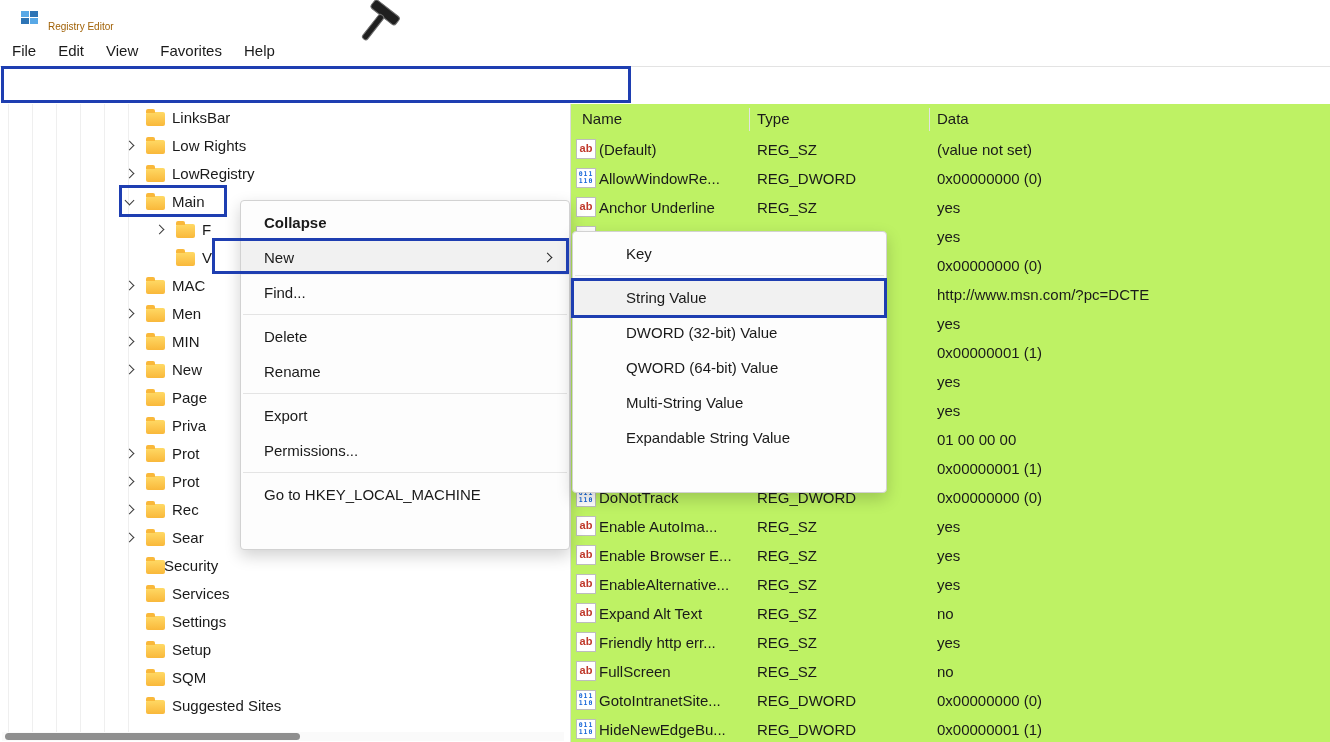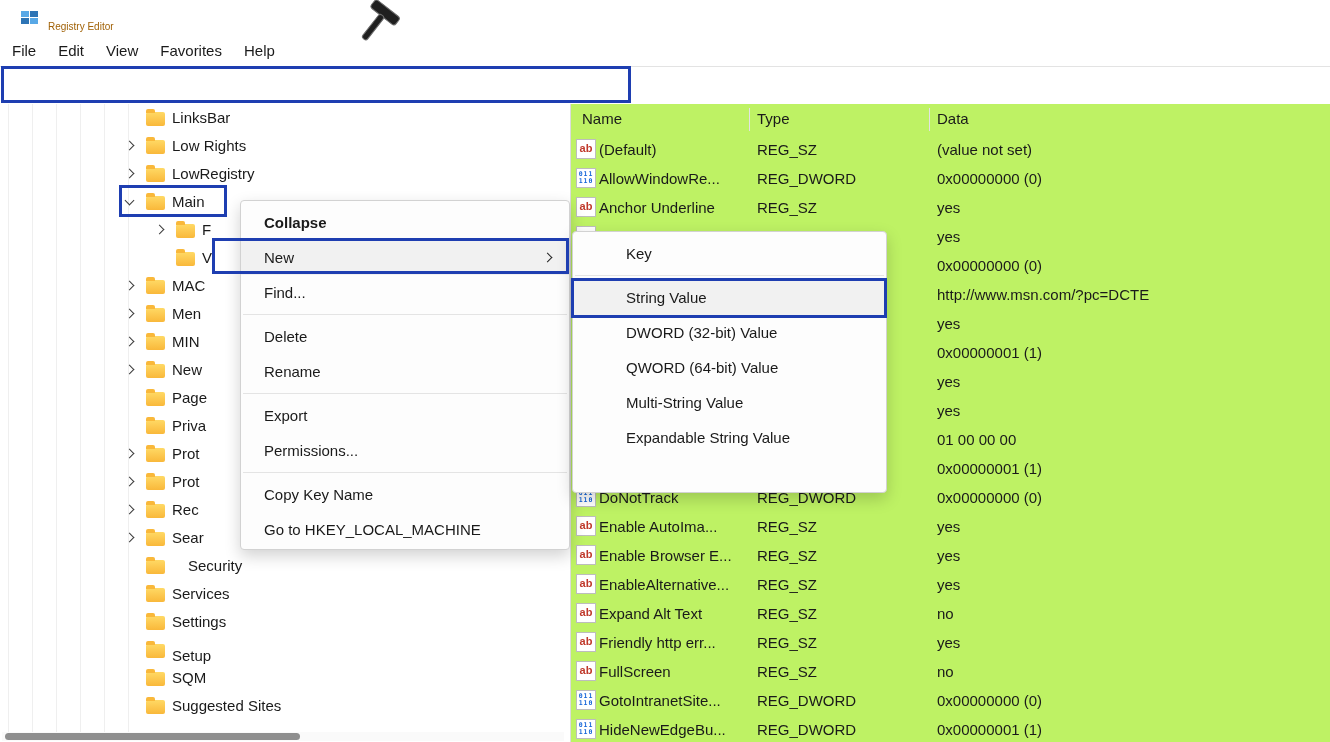--- a/index.html
+++ b/index.html
@@ -204,36 +204,36 @@
     <span class="tlabel" style="left: 172px;">Rec</span>
   </div>
         <div class="tree-item" style="top: 420px;">
     <span class="tchev" style="left: 126px;"></span>
     <span class="tfolder" style="left: 146px;"></span>
     <span class="tlabel" style="left: 172px;">Sear</span>
   </div>
         <div class="tree-item" style="top: 448px;">
 
     <span class="tfolder" style="left: 146px;"></span>
-    <span class="tlabel" style="left: 188px; text-align: right;">Security</span>
+    <span class="tlabel" style="left: 164px; text-align: right;">Security</span>
   </div>
         <div class="tree-item" style="top: 476px;">
 
     <span class="tfolder" style="left: 146px;"></span>
     <span class="tlabel" style="left: 172px;">Services</span>
   </div>
         <div class="tree-item" style="top: 504px;">
 
     <span class="tfolder" style="left: 146px;"></span>
     <span class="tlabel" style="left: 172px;">Settings</span>
   </div>
         <div class="tree-item" style="top: 532px;">
 
     <span class="tfolder" style="left: 146px;"></span>
-    <span class="tlabel" style="left: 172px; margin-top: 6px;">Setup</span>
+    <span class="tlabel" style="left: 172px;">Setup</span>
   </div>
         <div class="tree-item" style="top: 560px;">
 
     <span class="tfolder" style="left: 146px;"></span>
     <span class="tlabel" style="left: 172px;">SQM</span>
   </div>
         <div class="tree-item" style="top: 588px;">
 
     <span class="tfolder" style="left: 146px;"></span>
     <span class="tlabel" style="left: 172px;">Suggested Sites</span>
@@ -422,24 +422,20 @@
       <div class="menu-item">
     <span>Export</span>
     
   </div>
       <div class="menu-item">
     <span>Permissions...</span>
     
   </div>
       <div class="menu-sep"></div>
       <div class="menu-item">
-    <span>Copy Key Name</span>
-    
-  </div>
-      <div class="menu-item">
     <span>Go to HKEY_LOCAL_MACHINE</span>
     
   </div>
     </div>
 
   <div class="submenu">
       <div class="menu-item">
     <span>Key</span>
     
   </div>

